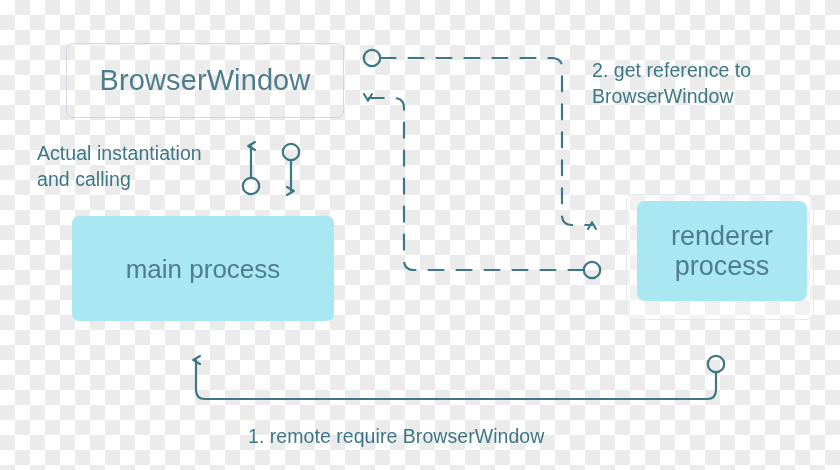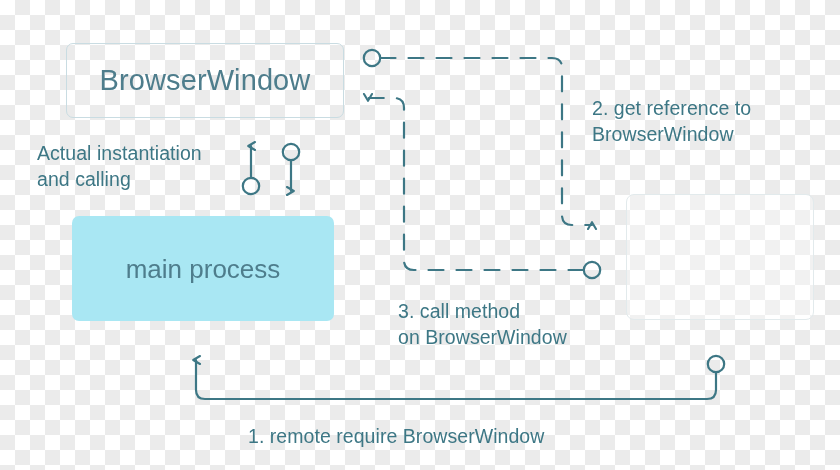--- a/index.html
+++ b/index.html
@@ -75,21 +75,21 @@
   .annot{
     position:absolute;
     color:#3d7785;
     font-size:19.5px;
     font-weight:500;
     line-height:1.35;
     white-space:pre-line;
     letter-spacing:.05px;
   }
   #annot-instantiation{left:20px;top:140px;}
-  #annot-get-reference{left:592px;top:57px;margin-top:38px;}
+  #annot-get-reference{left:592px;top:57px;}
   #annot-call-method{left:398px;top:298px;}
   #annot-remote-require{left:248px;top:423px;}
 </style>
 </head>
 <body>
 
 <div id="stage">
 
   <svg id="wires" viewBox="0 0 840 470" width="840" height="470" xmlns="http://www.w3.org/2000/svg">
     <defs>
@@ -130,25 +130,27 @@
 
   <div class="node" id="browserwindow-node">
     <span class="node-label">BrowserWindow</span>
   </div>
 
   <div class="node" id="main-process-node">
     <span class="node-label">main process</span>
   </div>
 
   <div id="renderer-process-shell"></div>
+  <div class="node" id="renderer-process-node">
+    <span class="node-label" id="renderer-label" style="white-space: pre-line;">renderer
+process</span>
+  </div>
 
   <div class="annot" id="annot-instantiation" style="white-space: pre-line; margin-left: 17px;">Actual instantiation
 and calling</div>
 
   <div class="annot" id="annot-get-reference" style="white-space: pre-line;">2. get reference to
 BrowserWindow</div>
 
-  <div class="annot" id="annot-call-method" style="white-space: pre-line;">3. call method
-on BrowserWindow</div>
 
   <div class="annot" id="annot-remote-require" style="white-space: pre-line; text-align: right;">1. remote require BrowserWindow</div>
 
 </div>
 
 </body></html>

